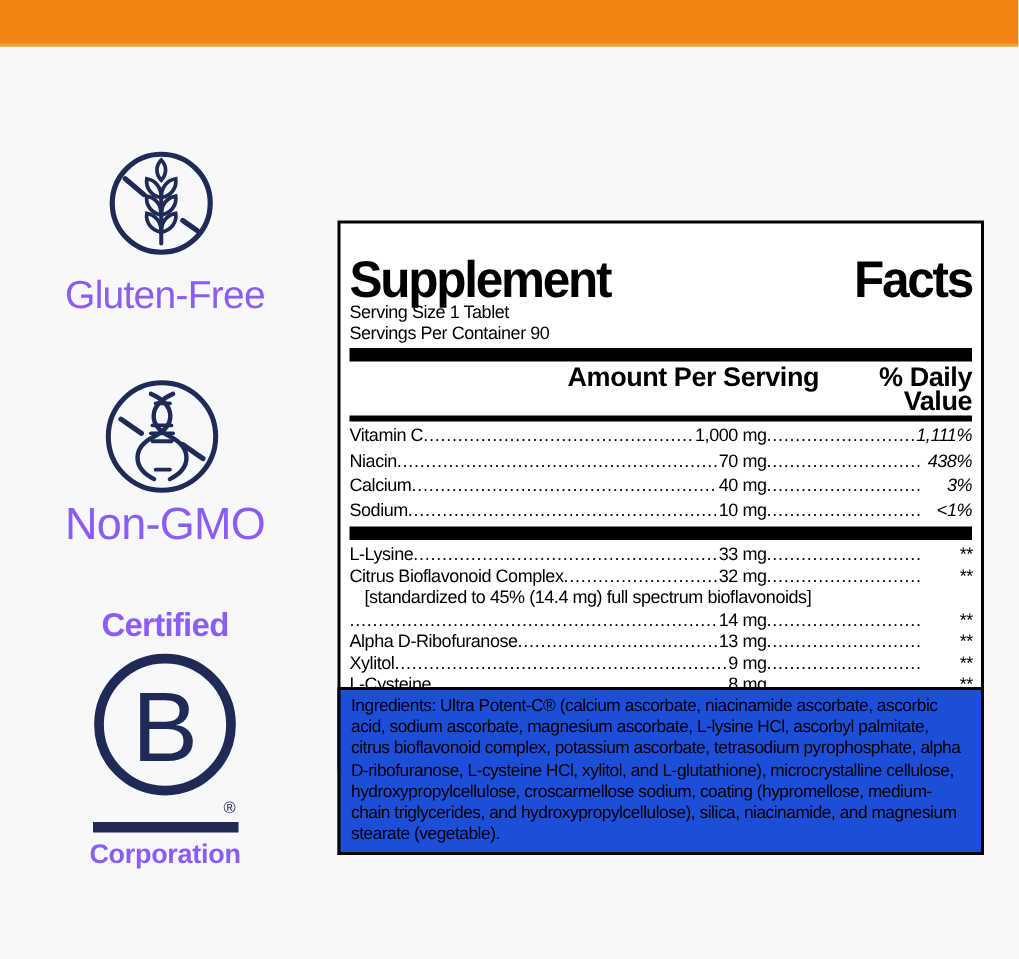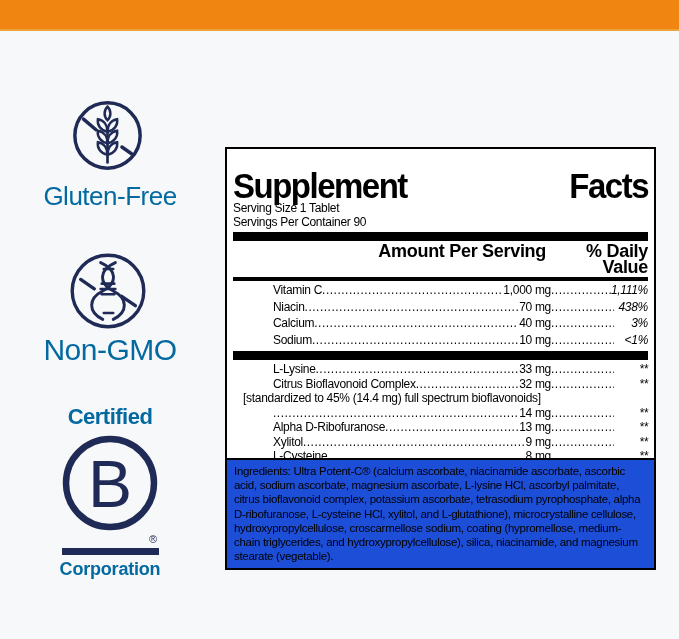--- a/index.html
+++ b/index.html
@@ -12,21 +12,21 @@
     color:#000;
   }
   .stage { position:absolute; inset:0; }
 
   
   .topbar { position:absolute; left:0; top:0; width:679px; height:31px;
             background:#f18511; border-bottom:2px solid #eda33c; }
 
   
   .badge-label { position:absolute; left:10px; width:200px; text-align:center;
-                 color:#0369a1; }
+                 color:#8b5cf6; }
   .lbl-gluten { top:181px; font-size:26px; letter-spacing:-0.5px; }
   .lbl-nongmo { top:333px; font-size:30px; letter-spacing:-0.5px; }
   .lbl-certified { top:404px; font-size:22px; font-weight:bold; letter-spacing:-0.5px; }
   .lbl-corporation { top:559px; font-size:18px; font-weight:bold; letter-spacing:-0.2px; }
   .icon-wrap { position:absolute; }
   .ic-gluten { left:71px; top:99px; }
   .ic-nongmo { left:68px; top:251px; }
   .ic-bcircle { left:59px; top:433px; }
   .reg-mark { position:absolute; left:149px; top:533px; font-size:11px; color:#1f2b56; }
   .b-bar { position:absolute; left:62px; top:548px; width:97px; height:7px; background:#1f2b56; }
@@ -37,21 +37,21 @@
   .ftitle { display:flex; justify-content:space-between; align-items:baseline;
             font-weight:bold; font-size:33px; letter-spacing:-1.5px; line-height:33px;
             transform:scaleY(1.04); transform-origin:top; }
   .serv { font-size:12px; line-height:13.5px; letter-spacing:-0.3px; }
   .bar { height:9px; background:#000; margin:3px 0 2px; }
   .fhead { display:flex; font-weight:bold; font-size:18px; line-height:16px;
            letter-spacing:-0.3px; }
   .fha { width:313px; text-align:right; }
   .fhd { flex:1; text-align:right; }
   .rule { height:4px; background:#000; margin:2px 0 1px; }
-  .frow { display:flex; align-items:center; font-size:12px; letter-spacing:-0.3px;margin-left:40px; }
+  .frow { display:flex; align-items:center; font-size:12px; letter-spacing:-0.3px; }
   .rows-main .frow { line-height:16.5px; }
   .rows-other .frow { line-height:14.5px; }
   .c1 { display:flex; align-items:baseline; width:278px; }
   .leader { flex:1; overflow:hidden; white-space:nowrap; min-width:6px; }
   .leader::after { content:"........................................................................................"; letter-spacing:0.5px; }
   .fname, .famt, .fdv { white-space:nowrap; }
   .famt { margin-left:1px; }
   .fdv { text-align:right; min-width:34px;font-style:italic; }
   .fsub { font-size:12px; line-height:14.5px; letter-spacing:-0.3px; padding-left:10px; }
   .footnote { font-size:12px; line-height:15px; letter-spacing:-0.3px; padding:1px 0 2px; }

